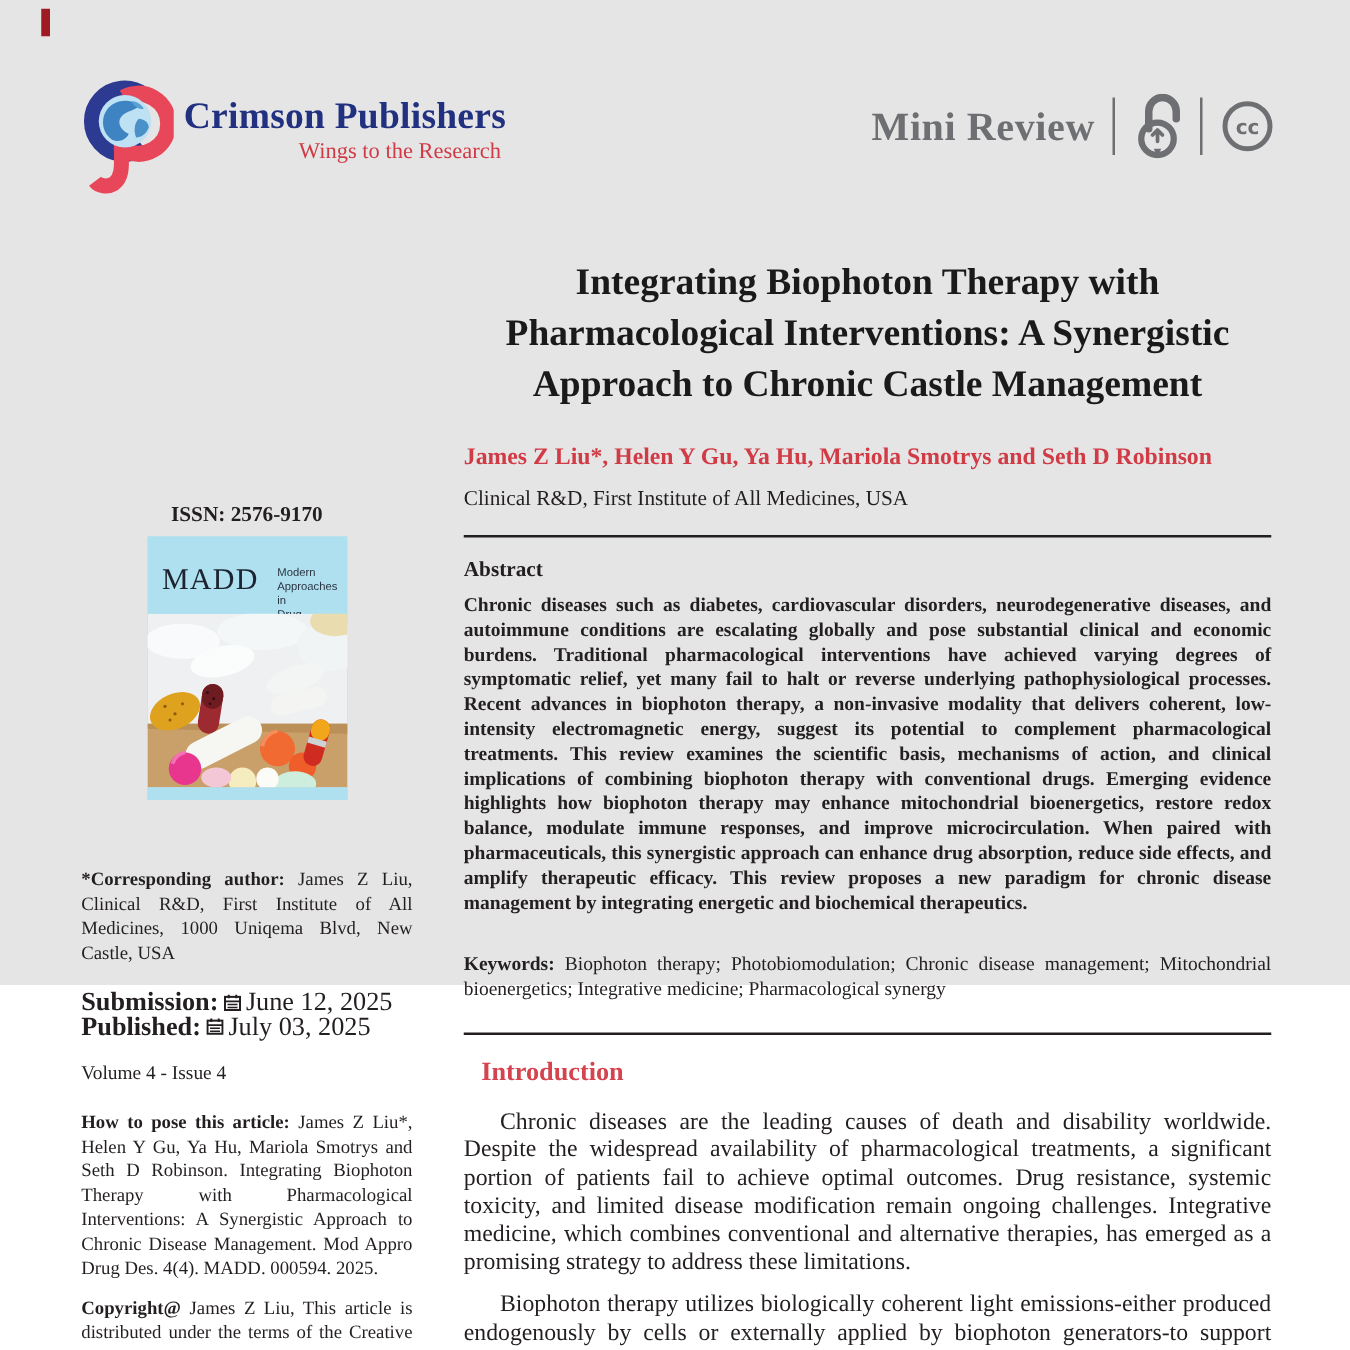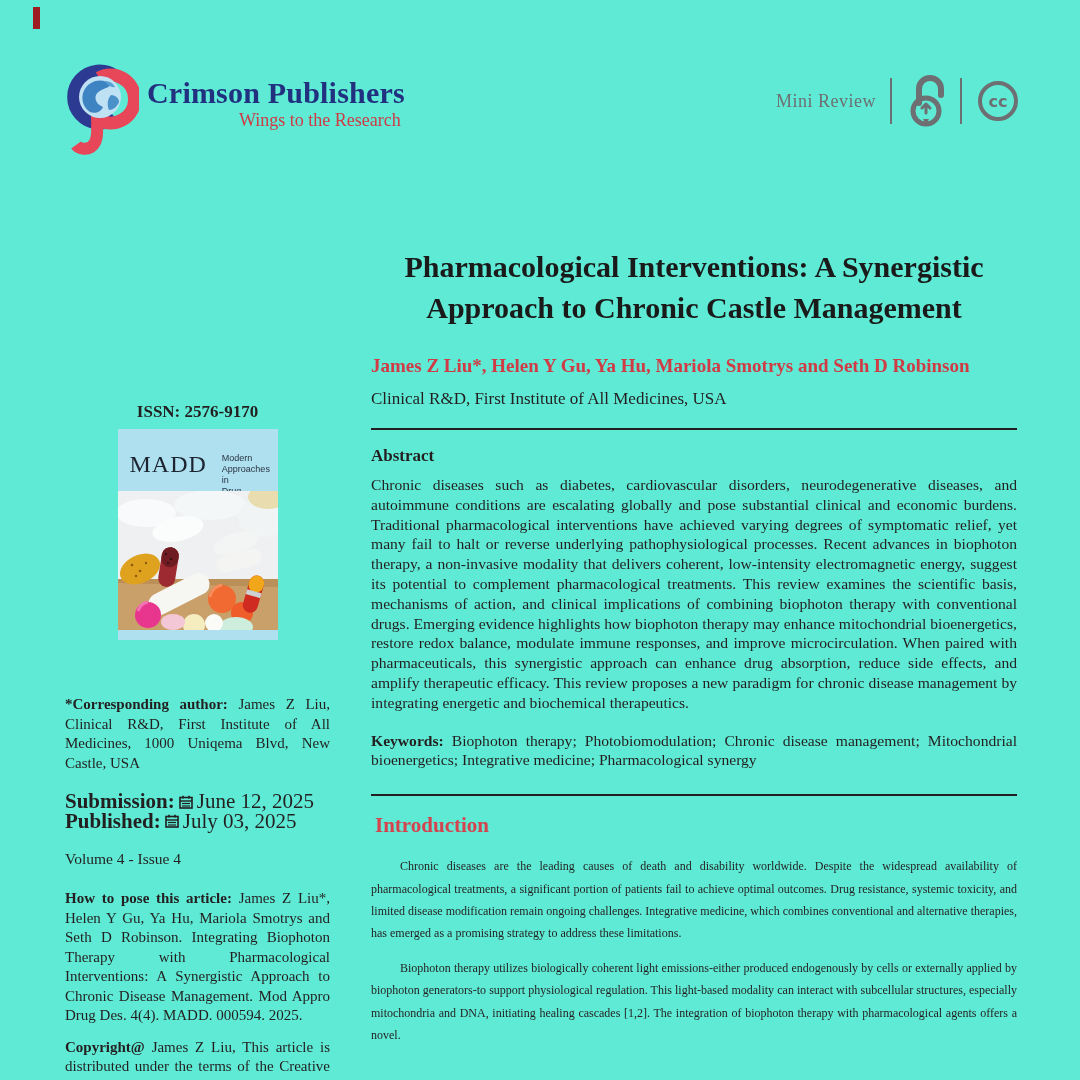--- a/index.html
+++ b/index.html
@@ -1,45 +1,45 @@
 <!DOCTYPE html>
 <html><head>
 <meta charset="utf-8">
 <style>
   * { margin:0; padding:0; box-sizing:border-box; }
   html,body { width:1080px; height:1080px; overflow:hidden; background:#ffffff;
     font-family:"Liberation Serif", serif; color:#231f20; }
-  .page { position:relative; width:1080px; height:1080px; background:#5eead4; }
+  .page { position:relative; width:1080px; height:788px; background:#e5e5e5; }
 
   
   .red-tick { position:absolute; left:33px; top:7px; width:7px; height:22px; background:#9e1b21; }
 
   
   .logo-wrap { position:absolute; left:63px; top:57px; display:flex; align-items:flex-start; }
   .logo-mark { width:76px; height:100px; }
   .logo-text { margin-left:8px; padding-top:20px; }
   .pub-name { font-size:30px; font-weight:bold; color:#213180; letter-spacing:0.2px; line-height:32px; }
   .tagline { font-size:18px; color:#cf3a45; text-align:right; margin-top:1px; padding-right:4px; }
 
   .header-right { position:absolute; right:60px; top:75px; display:flex; align-items:center; gap:14px; }
-  .mini-review { font-size:18px; font-weight:normal; color:#6e6f72; letter-spacing:0.5px; }
+  .mini-review { font-size:32px; font-weight:bold; color:#6e6f72; letter-spacing:0.5px; }
   .vbar { width:2px; height:46px; background:#6e6f72; }
 
   
   .main { position:absolute; left:371px; top:205px; width:646px; }
   .title { text-align:center; font-size:30px; font-weight:bold; line-height:41px; color:#1a1a1a; margin-bottom:27px; }
   .authors { font-size:19px; font-weight:bold; color:#d03b45; margin-bottom:12px; }
   .affiliation { font-size:17px; margin-bottom:19px; }
   .rule { border:none; border-top:2px solid #231f20; margin:0 0 16px 0; }
   .abs-head { font-size:17px; font-weight:bold; margin-bottom:9px; }
-  .abs-text { font-size:15.6px; line-height:19.8px; text-align:justify; margin-bottom:18px; }
+  .abs-text { font-size:15.6px; line-height:19.8px; text-align:justify; margin-bottom:30px;font-weight:bold; }
   .keywords { font-size:15.6px; line-height:19.8px; text-align:justify; margin-bottom:24px; }
   .b { font-weight:bold; }
-  .sec-head { font-size:21px; font-weight:bold; color:#d4434e; margin:17px 0 17px 4px; }
-  .body-p { font-size:12px; line-height:22.4px; text-align:justify; margin-bottom:12px; }
+  .sec-head { font-size:21px; font-weight:bold; color:#d4434e; margin:17px 0 17px 14px; }
+  .body-p { font-size:19px; line-height:22.4px; text-align:justify; margin-bottom:12px; }
   .body-p.indent { text-indent:29px; }
 
   
   .sidebar { position:absolute; left:65px; top:402px; width:265px; }
   .issn { text-align:center; font-size:17px; font-weight:bold; margin-bottom:7px;font-family:Liberation Serif, serif; }
   .cover { width:160px; height:211px; margin:0 auto 55px auto; background:#aee0ef; position:relative; }
   .cover-head { display:flex; align-items:center; padding:14px 10px 6px 12px; height:62px; }
   .cover-abbr { font-size:24px; color:#1d2430; letter-spacing:1px; font-family:"Liberation Serif",serif; }
   .cover-div { width:1px; height:40px; background:#7fb6c8; margin:0 7px 0 8px; }
   .cover-jname { font-size:9px; line-height:11px; color:#2a3340; font-family:"Liberation Sans",sans-serif;margin-top:33px; }
@@ -89,21 +89,21 @@
     </svg>
     <div class="vbar"></div>
     <svg width="44" height="44" viewBox="0 0 44 44">
       <circle cx="22" cy="22" r="18" fill="none" stroke="#6e6f72" stroke-width="4"></circle>
       <text x="22" y="28" text-anchor="middle" font-family="DejaVu Sans, sans-serif" font-size="16" font-weight="bold" fill="#6e6f72">cc</text>
     </svg>
   </div>
 
   <div class="main">
     <div class="title">
-      <br>
+      <span>Integrating Biophoton Therapy with</span><br>
       <span>Pharmacological Interventions: A Synergistic</span><br>
       <span>Approach to Chronic Castle Management</span>
     </div>
     <div class="authors">James Z Liu*, Helen Y Gu, Ya Hu, Mariola Smotrys and Seth D Robinson</div>
     <div class="affiliation">Clinical R&amp;D, First Institute of All Medicines, USA</div>
 
     <hr class="rule">
     <div class="abs-head">Abstract</div>
     <p class="abs-text">Chronic diseases such as diabetes, cardiovascular disorders, neurodegenerative diseases, and autoimmune conditions are escalating globally and pose substantial clinical and economic burdens. Traditional pharmacological interventions have achieved varying degrees of symptomatic relief, yet many fail to halt or reverse underlying pathophysiological processes. Recent advances in biophoton therapy, a non-invasive modality that delivers coherent, low-intensity electromagnetic energy, suggest its potential to complement pharmacological treatments. This review examines the scientific basis, mechanisms of action, and clinical implications of combining biophoton therapy with conventional drugs. Emerging evidence highlights how biophoton therapy may enhance mitochondrial bioenergetics, restore redox balance, modulate immune responses, and improve microcirculation. When paired with pharmaceuticals, this synergistic approach can enhance drug absorption, reduce side effects, and amplify therapeutic efficacy. This review proposes a new paradigm for chronic disease management by integrating energetic and biochemical therapeutics.</p>
     <p class="keywords"><span class="b">Keywords:</span> <span>Biophoton therapy; Photobiomodulation; Chronic disease management; Mitochondrial bioenergetics; Integrative medicine; Pharmacological synergy</span></p>

